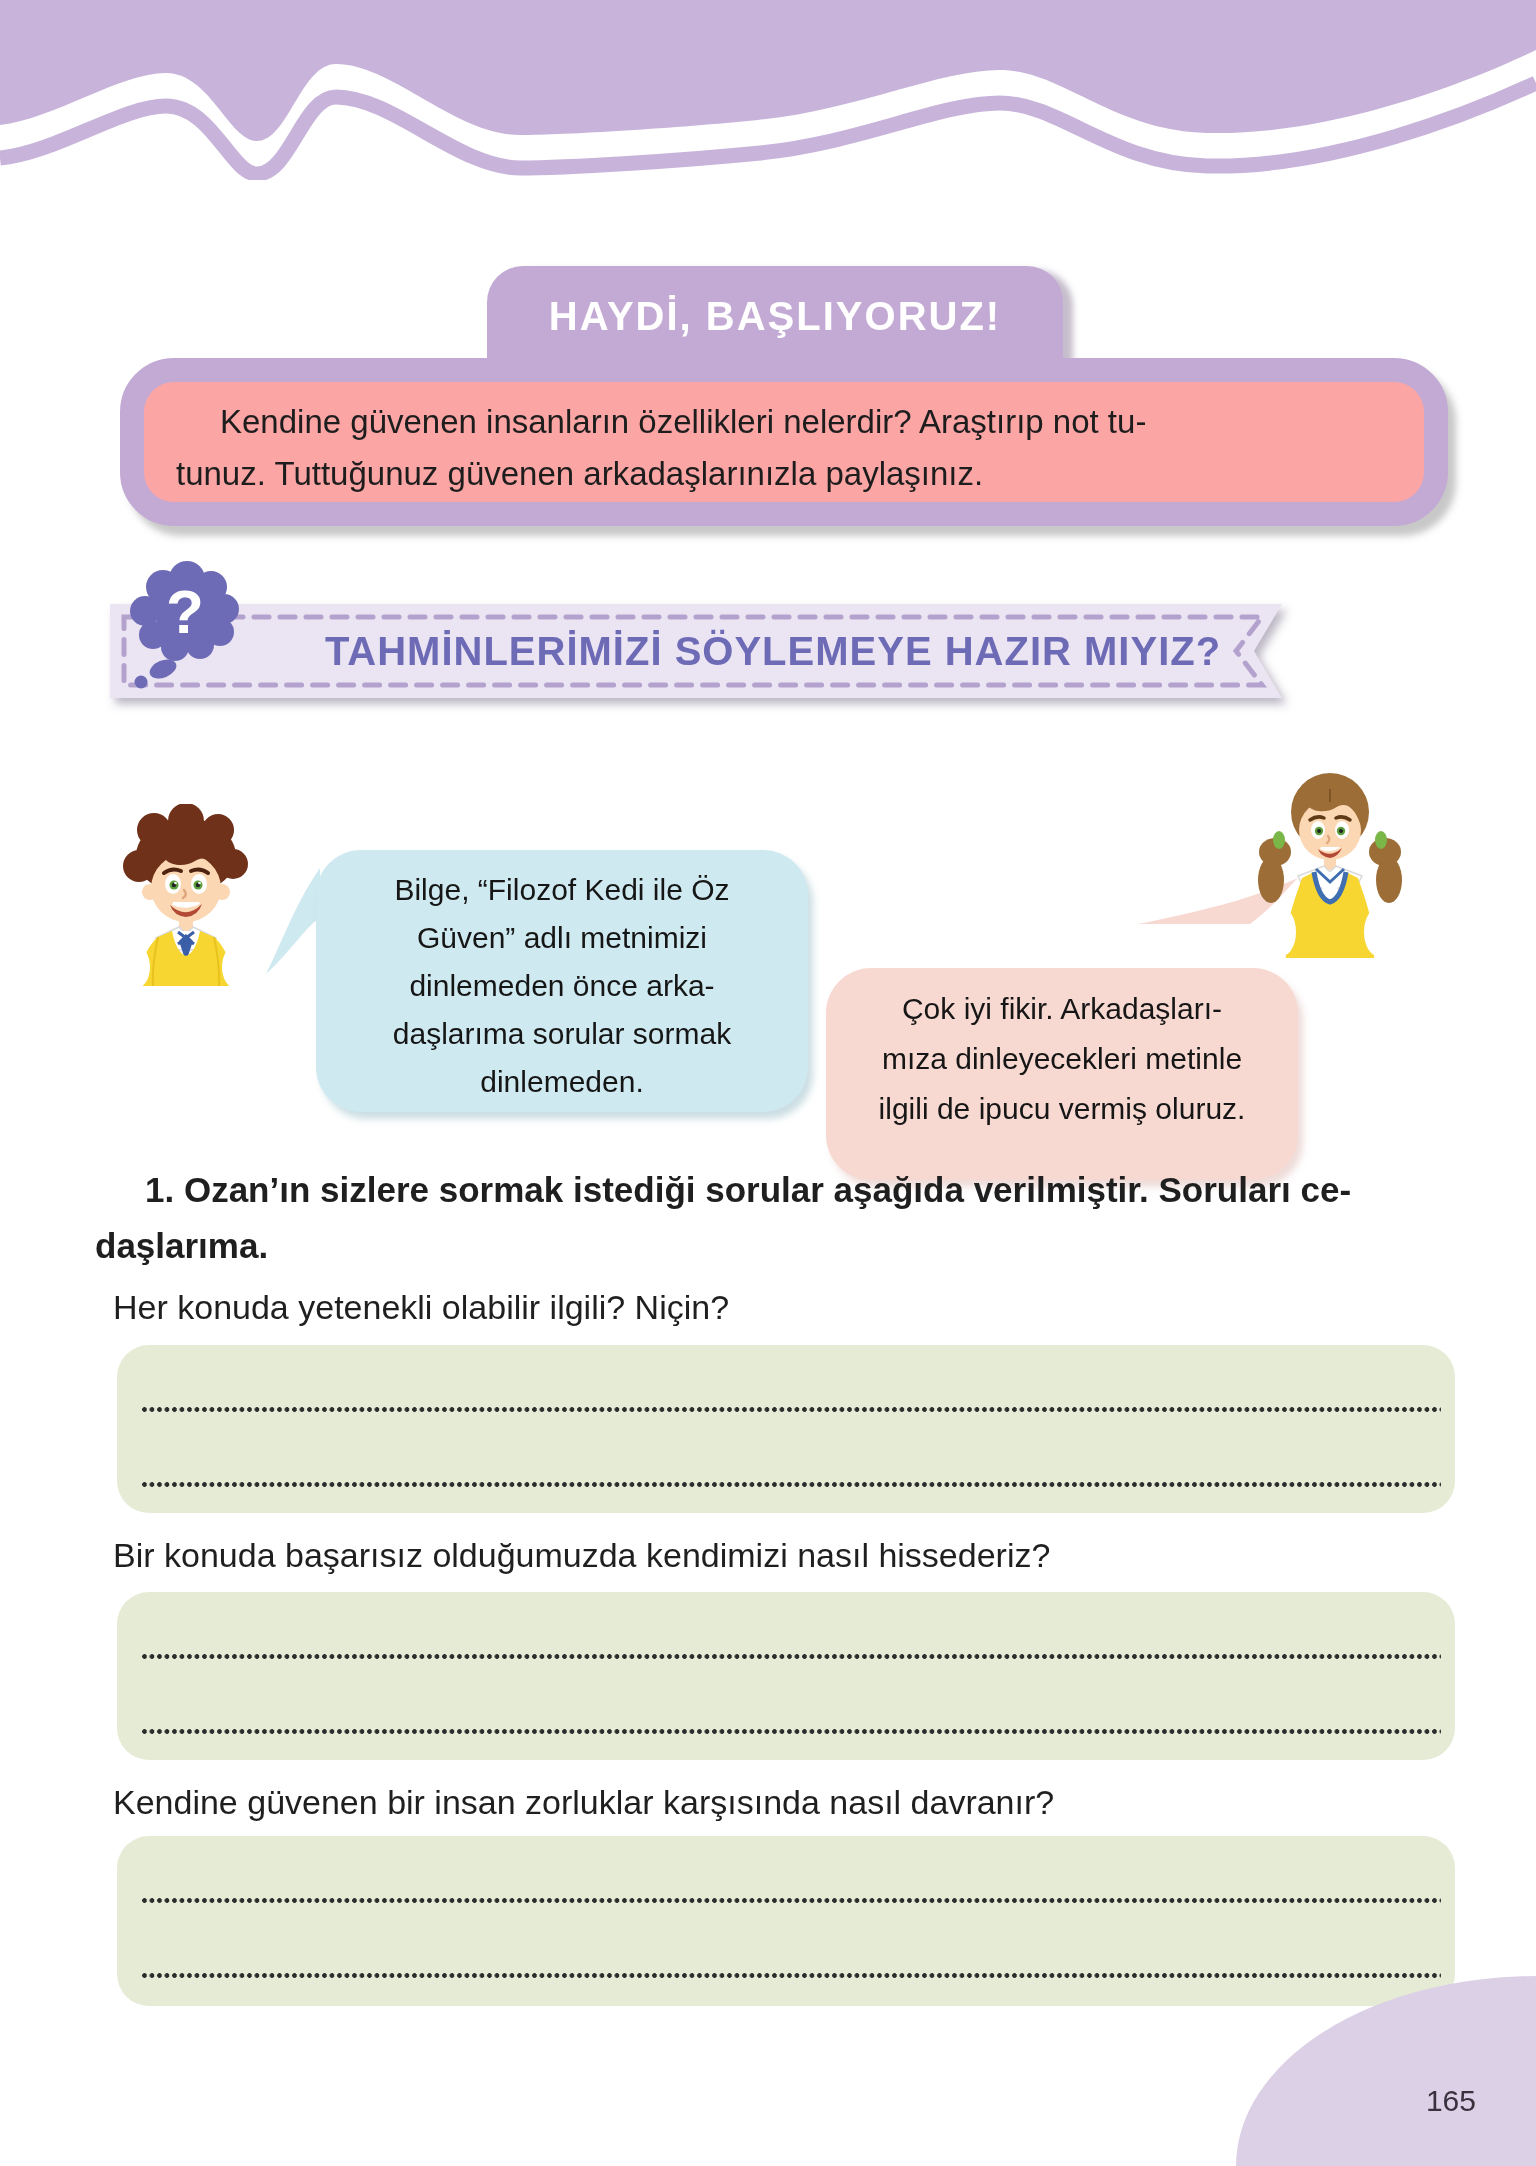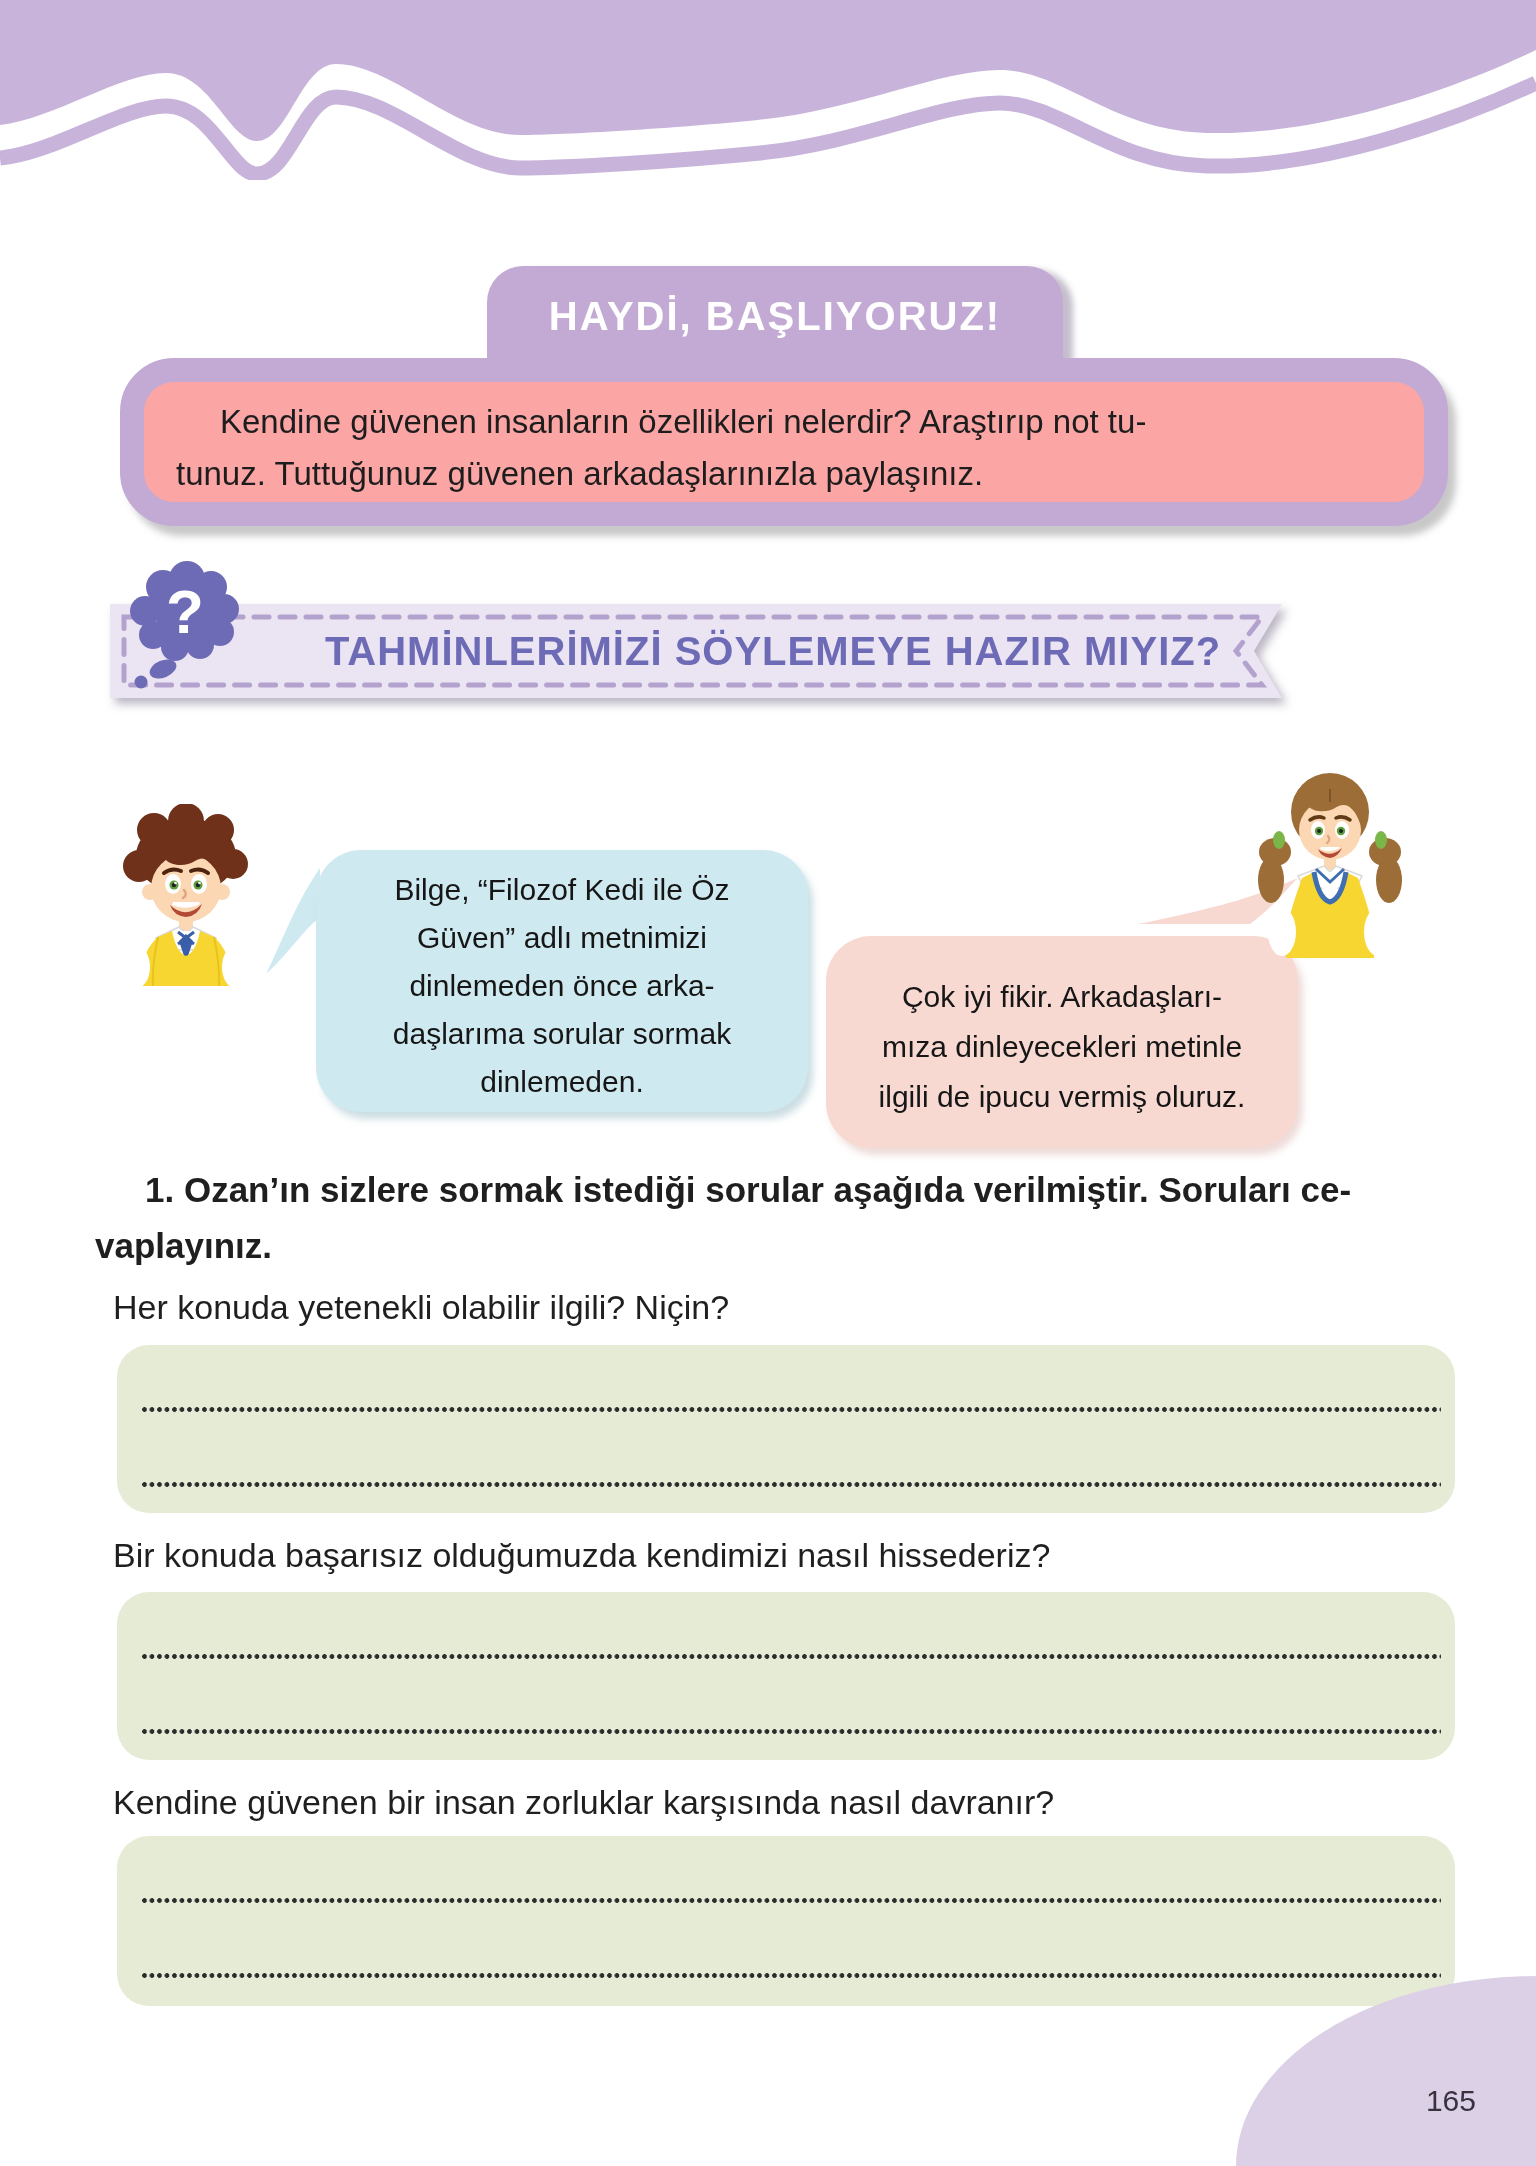--- a/index.html
+++ b/index.html
@@ -44,22 +44,22 @@
   
   .bubble{
     box-sizing:border-box;border-radius:45px;text-align:center;
     font-weight:normal;font-size:30px;line-height:48px;color:#161616;
   }
   .bubble-blue{
     left:316px;top:850px;width:492px;height:262px;background:#cfe9f0;
     padding-top:16px;box-shadow:5px 7px 7px rgba(110,160,175,.35);
   }
   .bubble-pink{
-    left:826px;top:936px;width:472px;height:212px;background:#f8d9d2;
-    padding-top:36px;line-height:50px;box-shadow:5px 7px 7px rgba(200,140,130,.3);
+    left:826px;top:968px;width:472px;height:212px;background:#f8d9d2;
+    padding-top:16px;line-height:50px;box-shadow:5px 7px 7px rgba(200,140,130,.3);
   }
   .tail{display:block;}
 
   
   .instruction{left:95px;top:1162px;width:1366px;font-weight:bold;font-size:35px;line-height:56px;}
   .instr-line1{text-indent:50px;}
   .question{left:113px;width:1340px;font-size:34px;}
   .q1{top:1288px;} .q2{top:1536px;} .q3{top:1783px;}
   .answer-box{
     left:117px;width:1338px;height:168px;background:#e6ebd6;border-radius:32px;
@@ -208,21 +208,21 @@
     <path d="M60,112 L92,112 L76,142 Z" fill="#ffffff"></path>
     <path d="M62,109 L76,122 L90,109" stroke="#3f6fb0" stroke-width="3" fill="none"></path>
     <path d="M32,198 C30,172 36,152 48,118 L60,112 C63,130 69,140 76,142 C83,140 89,130 92,112 L104,118 C116,152 122,172 120,198 Z" fill="#f7d631"></path>
     <path d="M60,112 C63,130 69,140 76,142 C83,140 89,130 92,112" stroke="#3f6fb0" stroke-width="5" fill="none"></path>
     <ellipse cx="28" cy="172" rx="14" ry="24" fill="#ffffff"></ellipse>
       <ellipse cx="124" cy="172" rx="14" ry="24" fill="#ffffff"></ellipse>
   </svg>
 
   <div class="abs instruction">
     <div class="instr-line1 nowrap">1. Ozan’ın sizlere sormak istediği sorular aşağıda verilmiştir. Soruları ce-</div>
-    <div class="nowrap">vaplayınız.</div>
+    <div class="nowrap">daşlarıma.</div>
   </div>
 
   <div class="abs question q1 nowrap">Her konuda yetenekli olabilir ilgili? Niçin?</div>
   <div class="abs answer-box b1">
     <div class="dotline dl1"></div>
     <div class="dotline dl2"></div>
   </div>
 
   <div class="abs question q2 nowrap">Bir konuda başarısız olduğumuzda kendimizi nasıl hissederiz?</div>
   <div class="abs answer-box b2">

